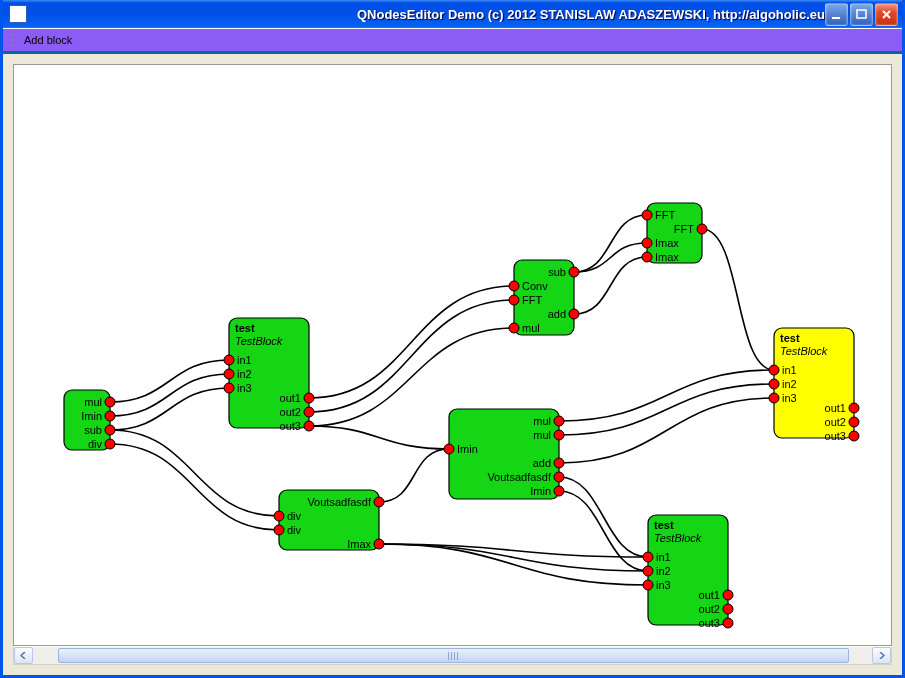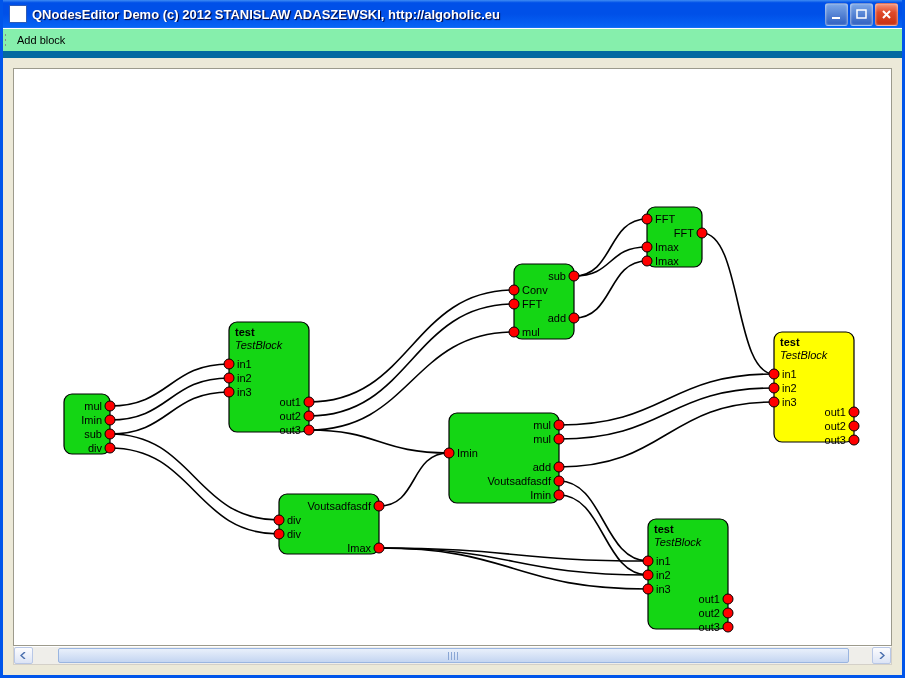--- a/index.html
+++ b/index.html
@@ -12,20 +12,21 @@
   }
   .window {
     width: 905px;
     height: 678px;
     box-sizing: border-box;
     border: 3px solid #0055ea;
     border-top: none;
     display: flex;
     flex-direction: column;
     position: relative;
+    text-align: right;
   }
   .titlebar {
     height: 28px;
     background: linear-gradient(to bottom,#3f8cf3 0%,#0050e8 10%,#0050e8 50%,#0663f5 95%,#1a77f9 100%);
     display: flex;
     align-items: center;
     padding: 0 4px 0 6px;
     color: white;
     font-weight: bold;
     font-size: 13px;
@@ -76,26 +77,26 @@
     align-items: center;
     padding: 0 4px;
   }
   .menubar .menuitem {
     padding: 1px 6px;
   }
   .menubar .menuitem span.ul { text-decoration: underline; }
 
   .toolbar {
     height: 22px;
-    background: #86efac;
+    background: #8b5cf6;
     border-top: 1px solid #fff;
-    border-bottom: 7px solid #0369a1;
+    border-bottom: 3px solid #0369a1;
     display: flex;
     align-items: center;
-    padding: 0 1px;
+    padding: 0 8px;
   }
   .toolbar .grip {
     width: 3px;
     height: 14px;
     margin-right: 4px;
     background:
       radial-gradient(circle at 1.5px 2px,#888 0.8px,transparent 1px),
       radial-gradient(circle at 1.5px 7px,#888 0.8px,transparent 1px),
       radial-gradient(circle at 1.5px 12px,#888 0.8px,transparent 1px);
   }

